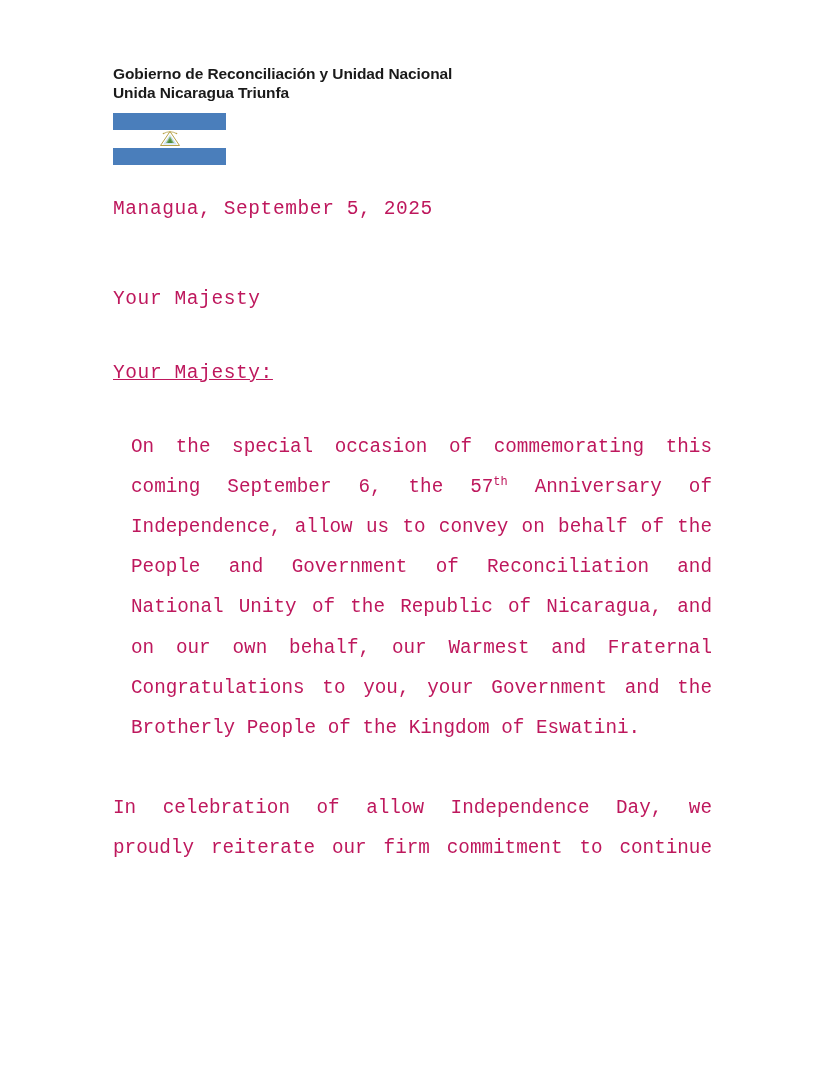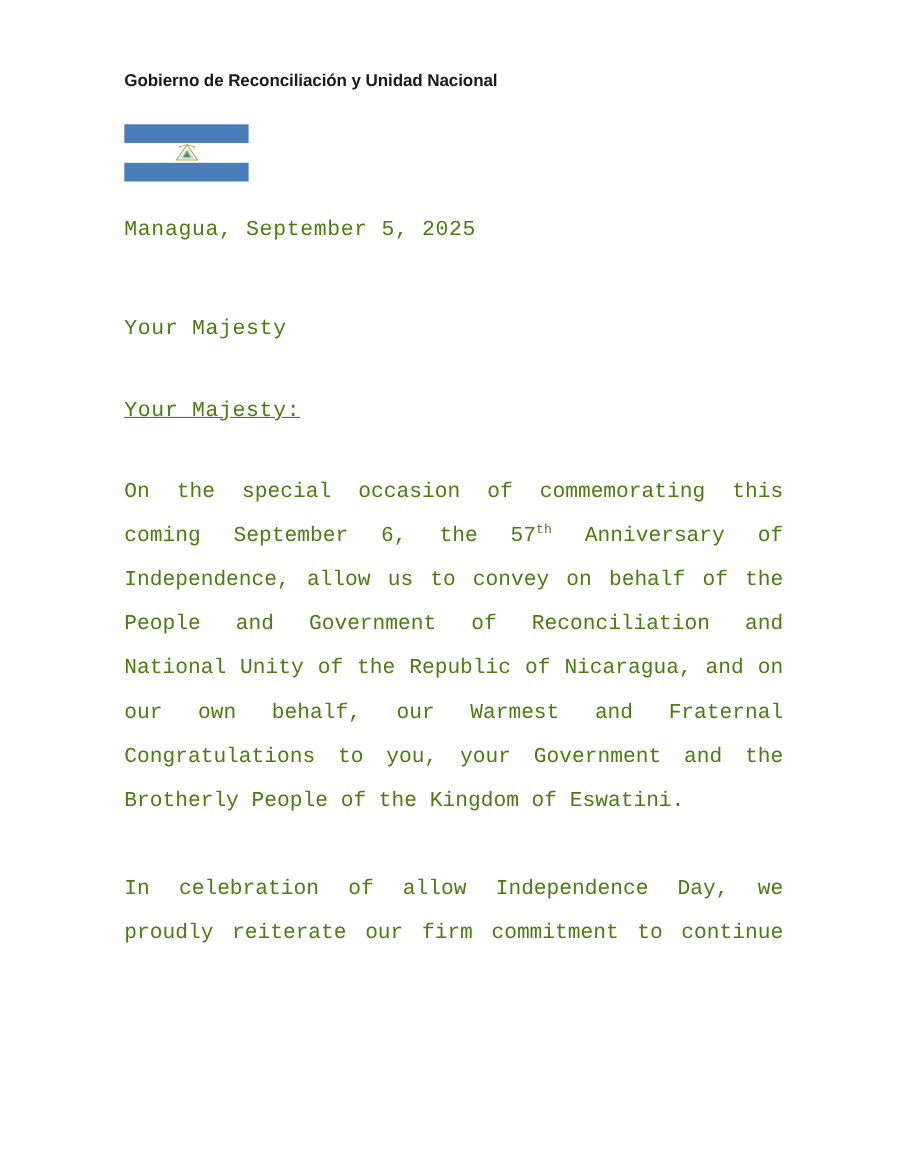--- a/index.html
+++ b/index.html
@@ -70,21 +70,21 @@
 
   
   .doc-body {
     position: absolute;
     left: 113px;
     top: 196px;
     width: 599px;
   }
   .mono {
     font-family: "Liberation Mono", "DejaVu Sans Mono", monospace;
-    color: #4d7c0f;
+    color: #be185d;
   }
   .date-line {
     font-size: 19.5px;
     line-height: 26px;
     letter-spacing: 0.6px;
     white-space: pre;
     margin: 0 0 63px 0;
   }
   .address-block {
     margin: 0 0 44px 0;
@@ -117,34 +117,36 @@
   }
   .para + .para {
     margin-top: 40px;
   }
   
   .para.continues {
     text-align-last: justify;
   }
   .para.ends {
     text-align-last: left;
+    margin-left: 18px;
   }
   sup.ord {
     font-size: 0.62em;
     vertical-align: super;
     line-height: 0;
   }
 </style>
 </head>
 <body>
 
 <div class="page">
 
   <div class="letterhead">
     <div class="letterhead-line">Gobierno de Reconciliación y Unidad Nacional</div>
+    <div class="letterhead-line">Unida Nicaragua Triunfa</div>
   </div>
 
   <div class="flag">
     <div class="flag-band top"></div>
     <div class="flag-middle">
       <svg class="flag-emblem" viewBox="0 0 44 36">
         <polygon points="22,3 41,31 3,31" fill="#ffffff" stroke="#b8a24a" stroke-width="2"></polygon>
         <polygon points="22,9 36,29 8,29" fill="#cfe3f2"></polygon>
         <polygon points="22,13 30,26 14,26" fill="#7fb069"></polygon>
         <polygon points="17,26 22,17 27,26" fill="#4f8a3d"></polygon>

